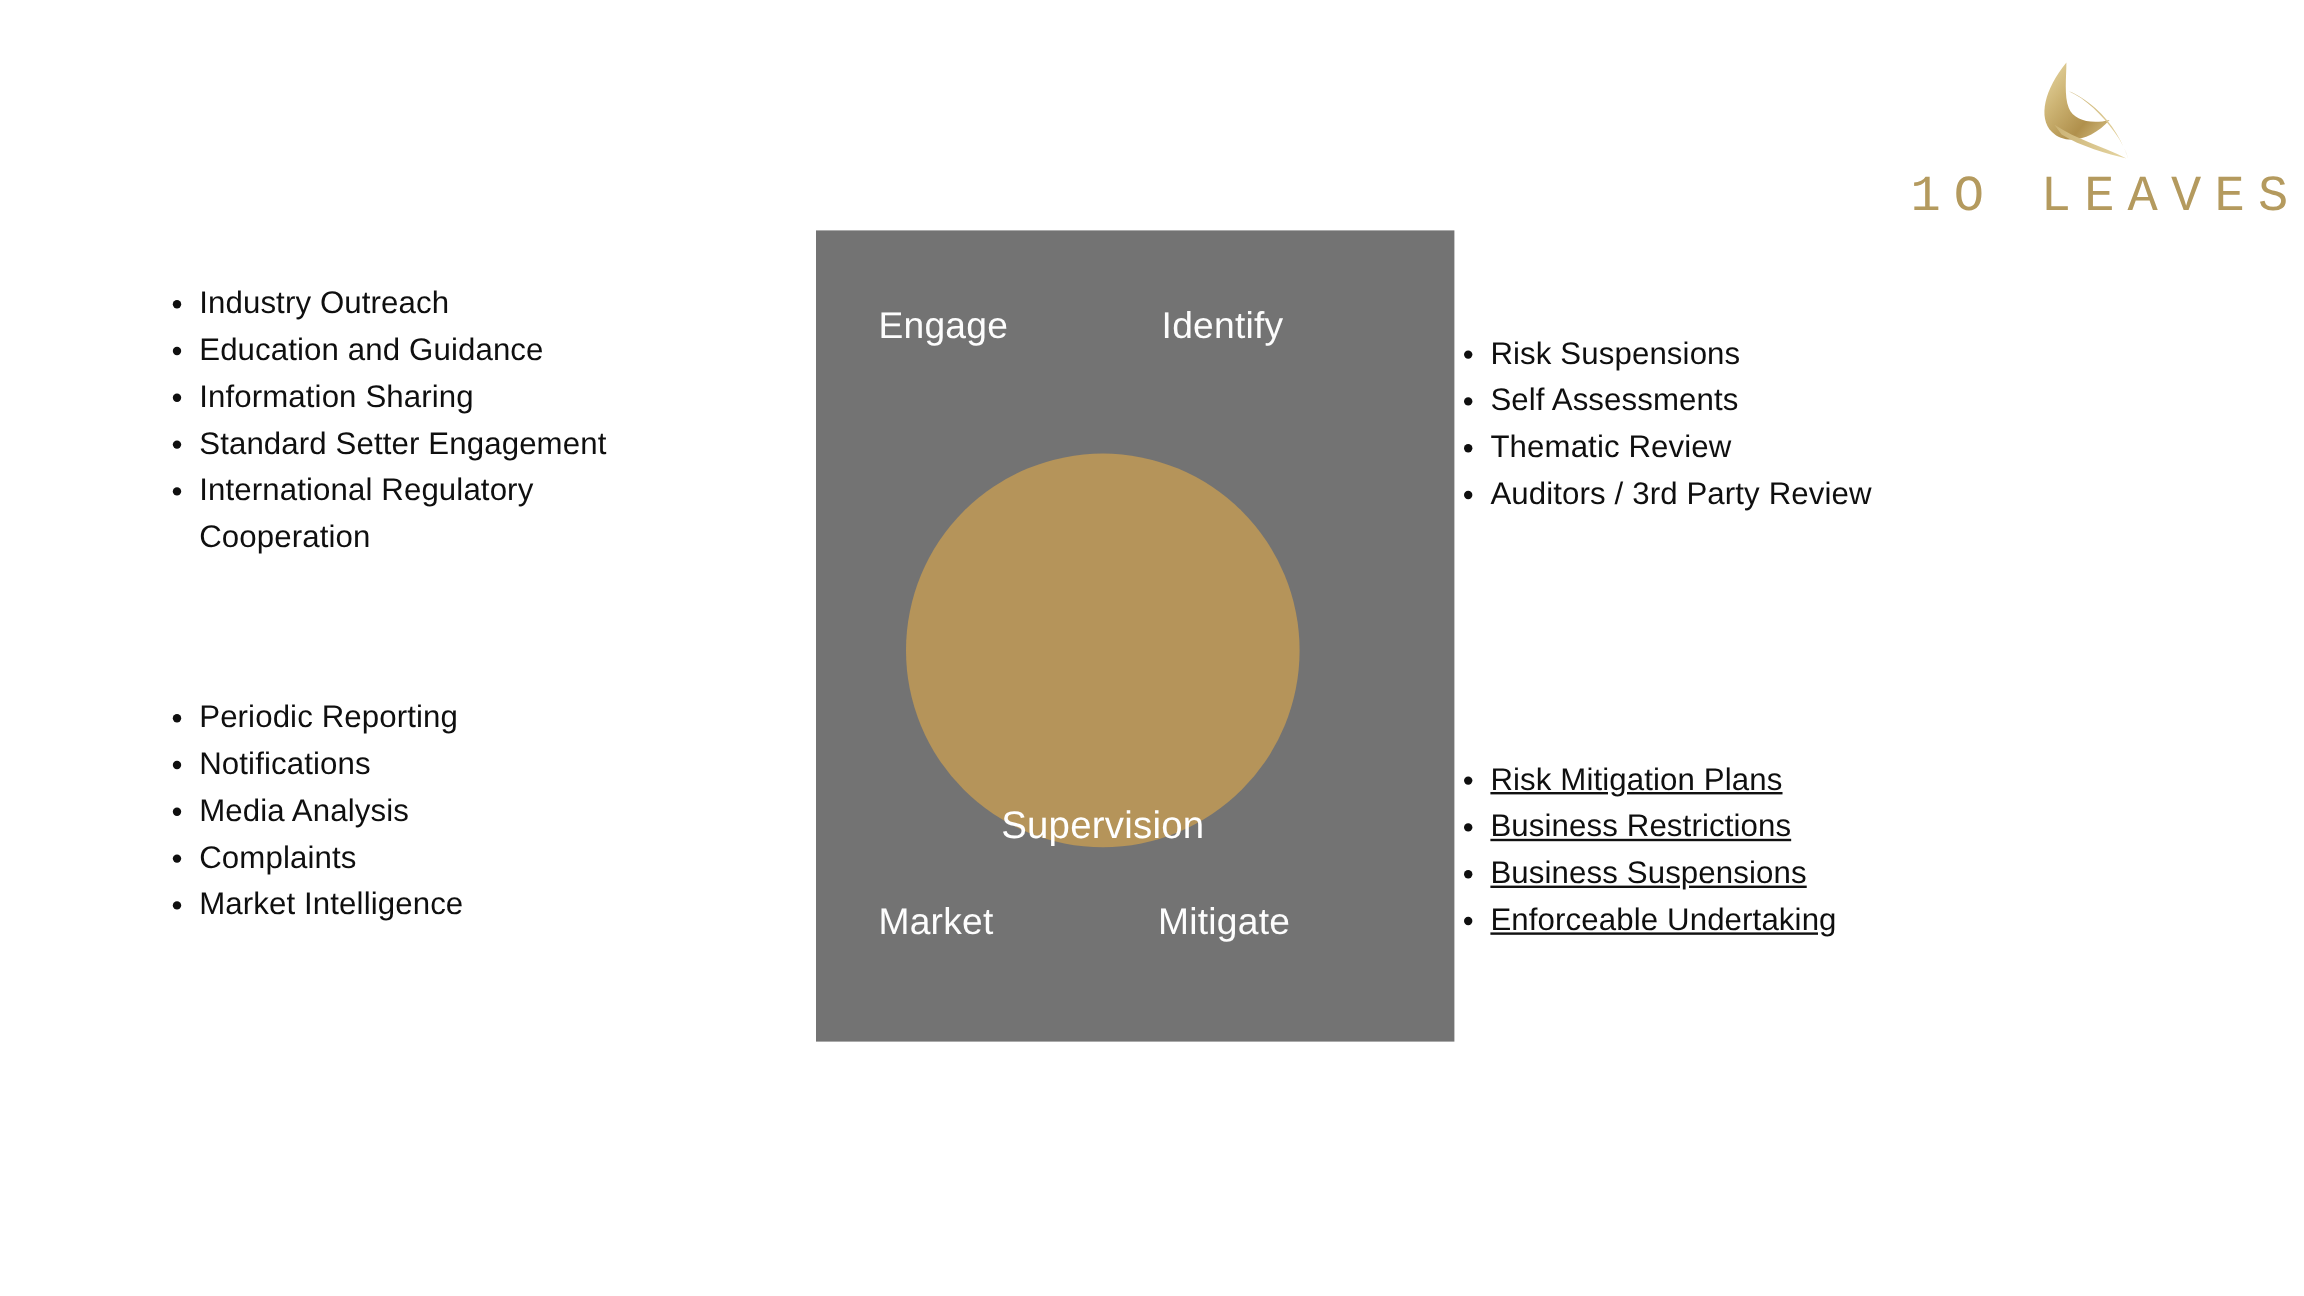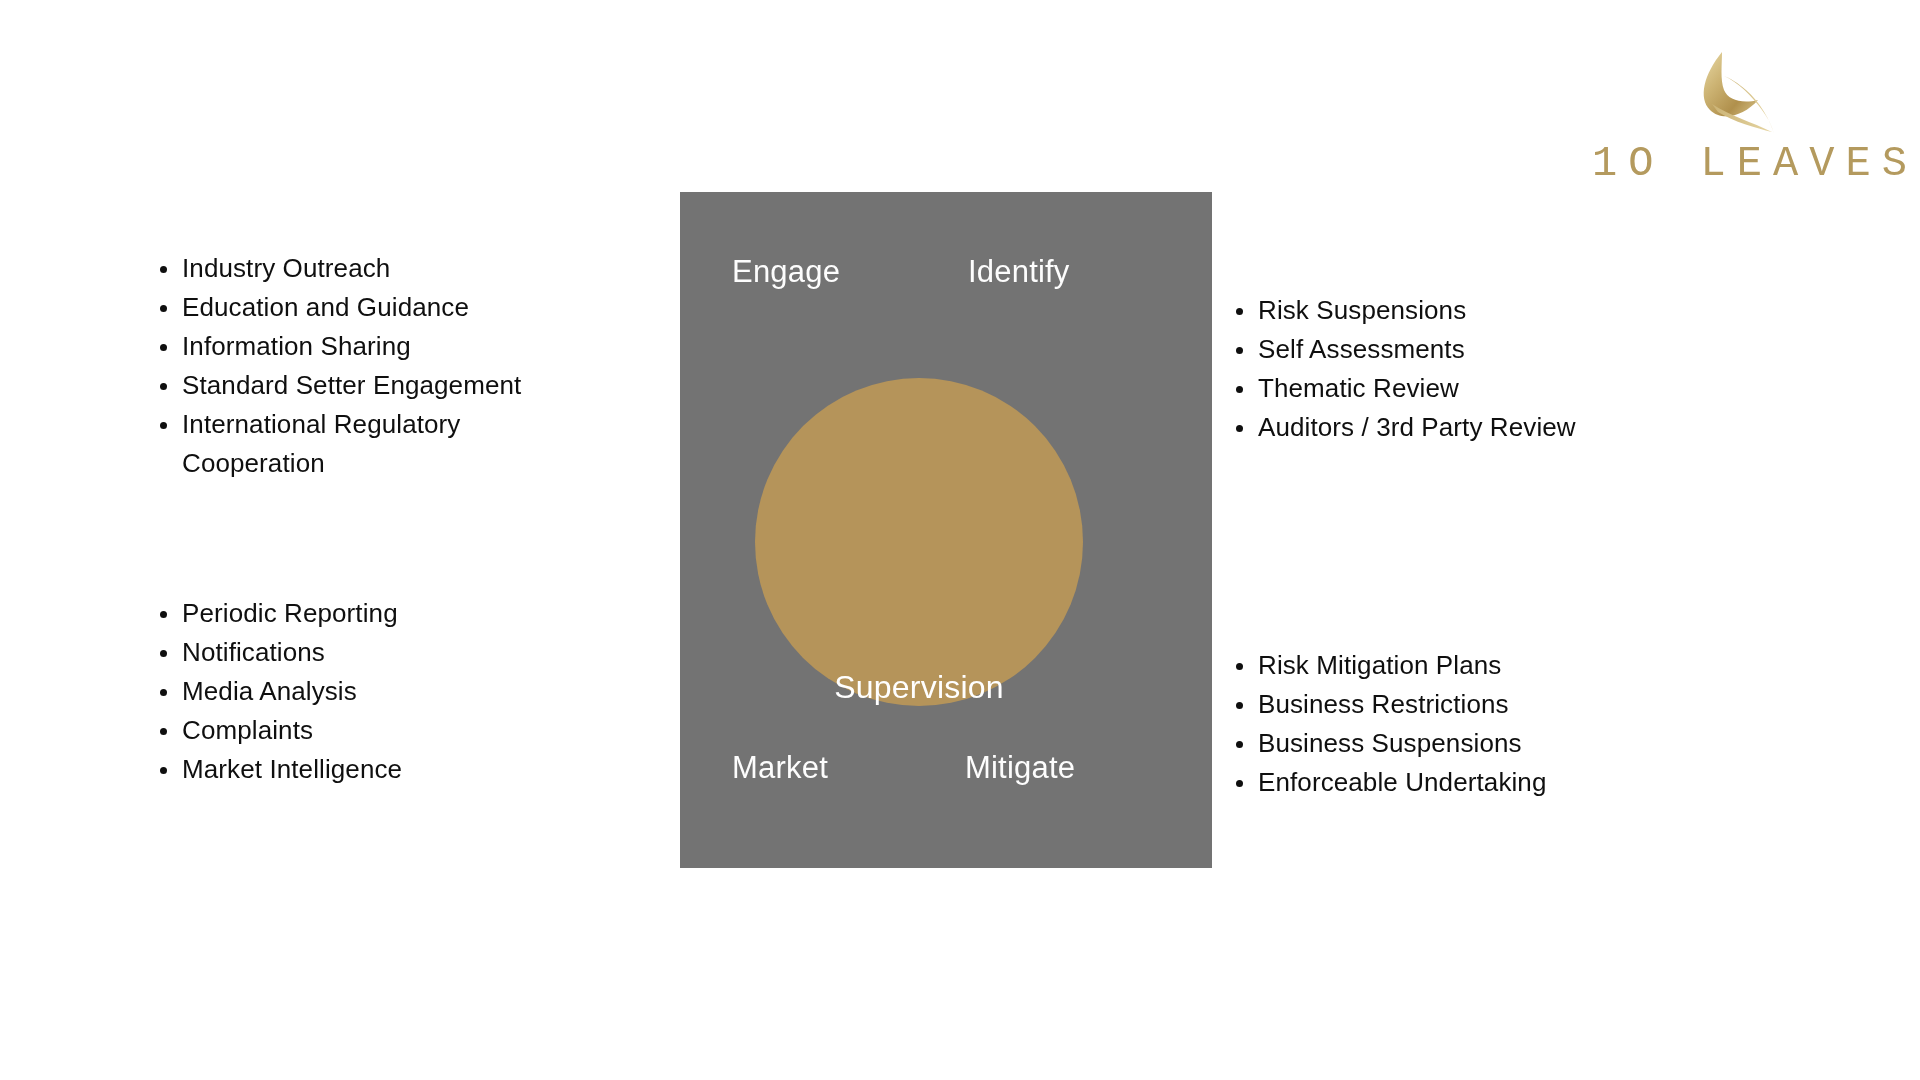--- a/index.html
+++ b/index.html
@@ -86,21 +86,21 @@
     font-weight: 400;
     letter-spacing: 0.2px;
     white-space: nowrap;
   }
 
   
   .bullet-block {
     position: absolute;
   }
   .bullet-block ul {
-    margin: 16px;
+    margin: 0;
     padding: 0 0 0 30px;
     list-style: none;
   }
   .bullet-block li {
     position: relative;
     font-size: 26px;
     line-height: 39px;
     color: #0f0f0f;
     font-weight: 400;
     letter-spacing: 0.1px;
@@ -112,21 +112,21 @@
     top: 17px;
     width: 7px;
     height: 7px;
     border-radius: 50%;
     background: #0f0f0f;
   }
 
   .block-engage   { left: 136px;  top: 233px;  width: 430px; }
   .block-monitor  { left: 136px;  top: 578px;  width: 430px; }
   .block-identify { left: 1212px; top: 275px;  width: 460px; }
-  .block-mitigate { left: 1212px; top: 630px;  width: 460px; }
+  .block-mitigate { left: 1212px; top: 630px;  width: 460px; text-decoration: underline; }
 </style>
 </head>
 <body>
 
 <div class="logo">
   <div class="logo-mark">
     <svg viewBox="0 0 120 92" width="120" height="92" aria-hidden="true">
       <defs>
         <linearGradient id="goldGrad" x1="0" y1="0" x2="1" y2="1">
           <stop offset="0%" stop-color="#e8d9a6"></stop>

